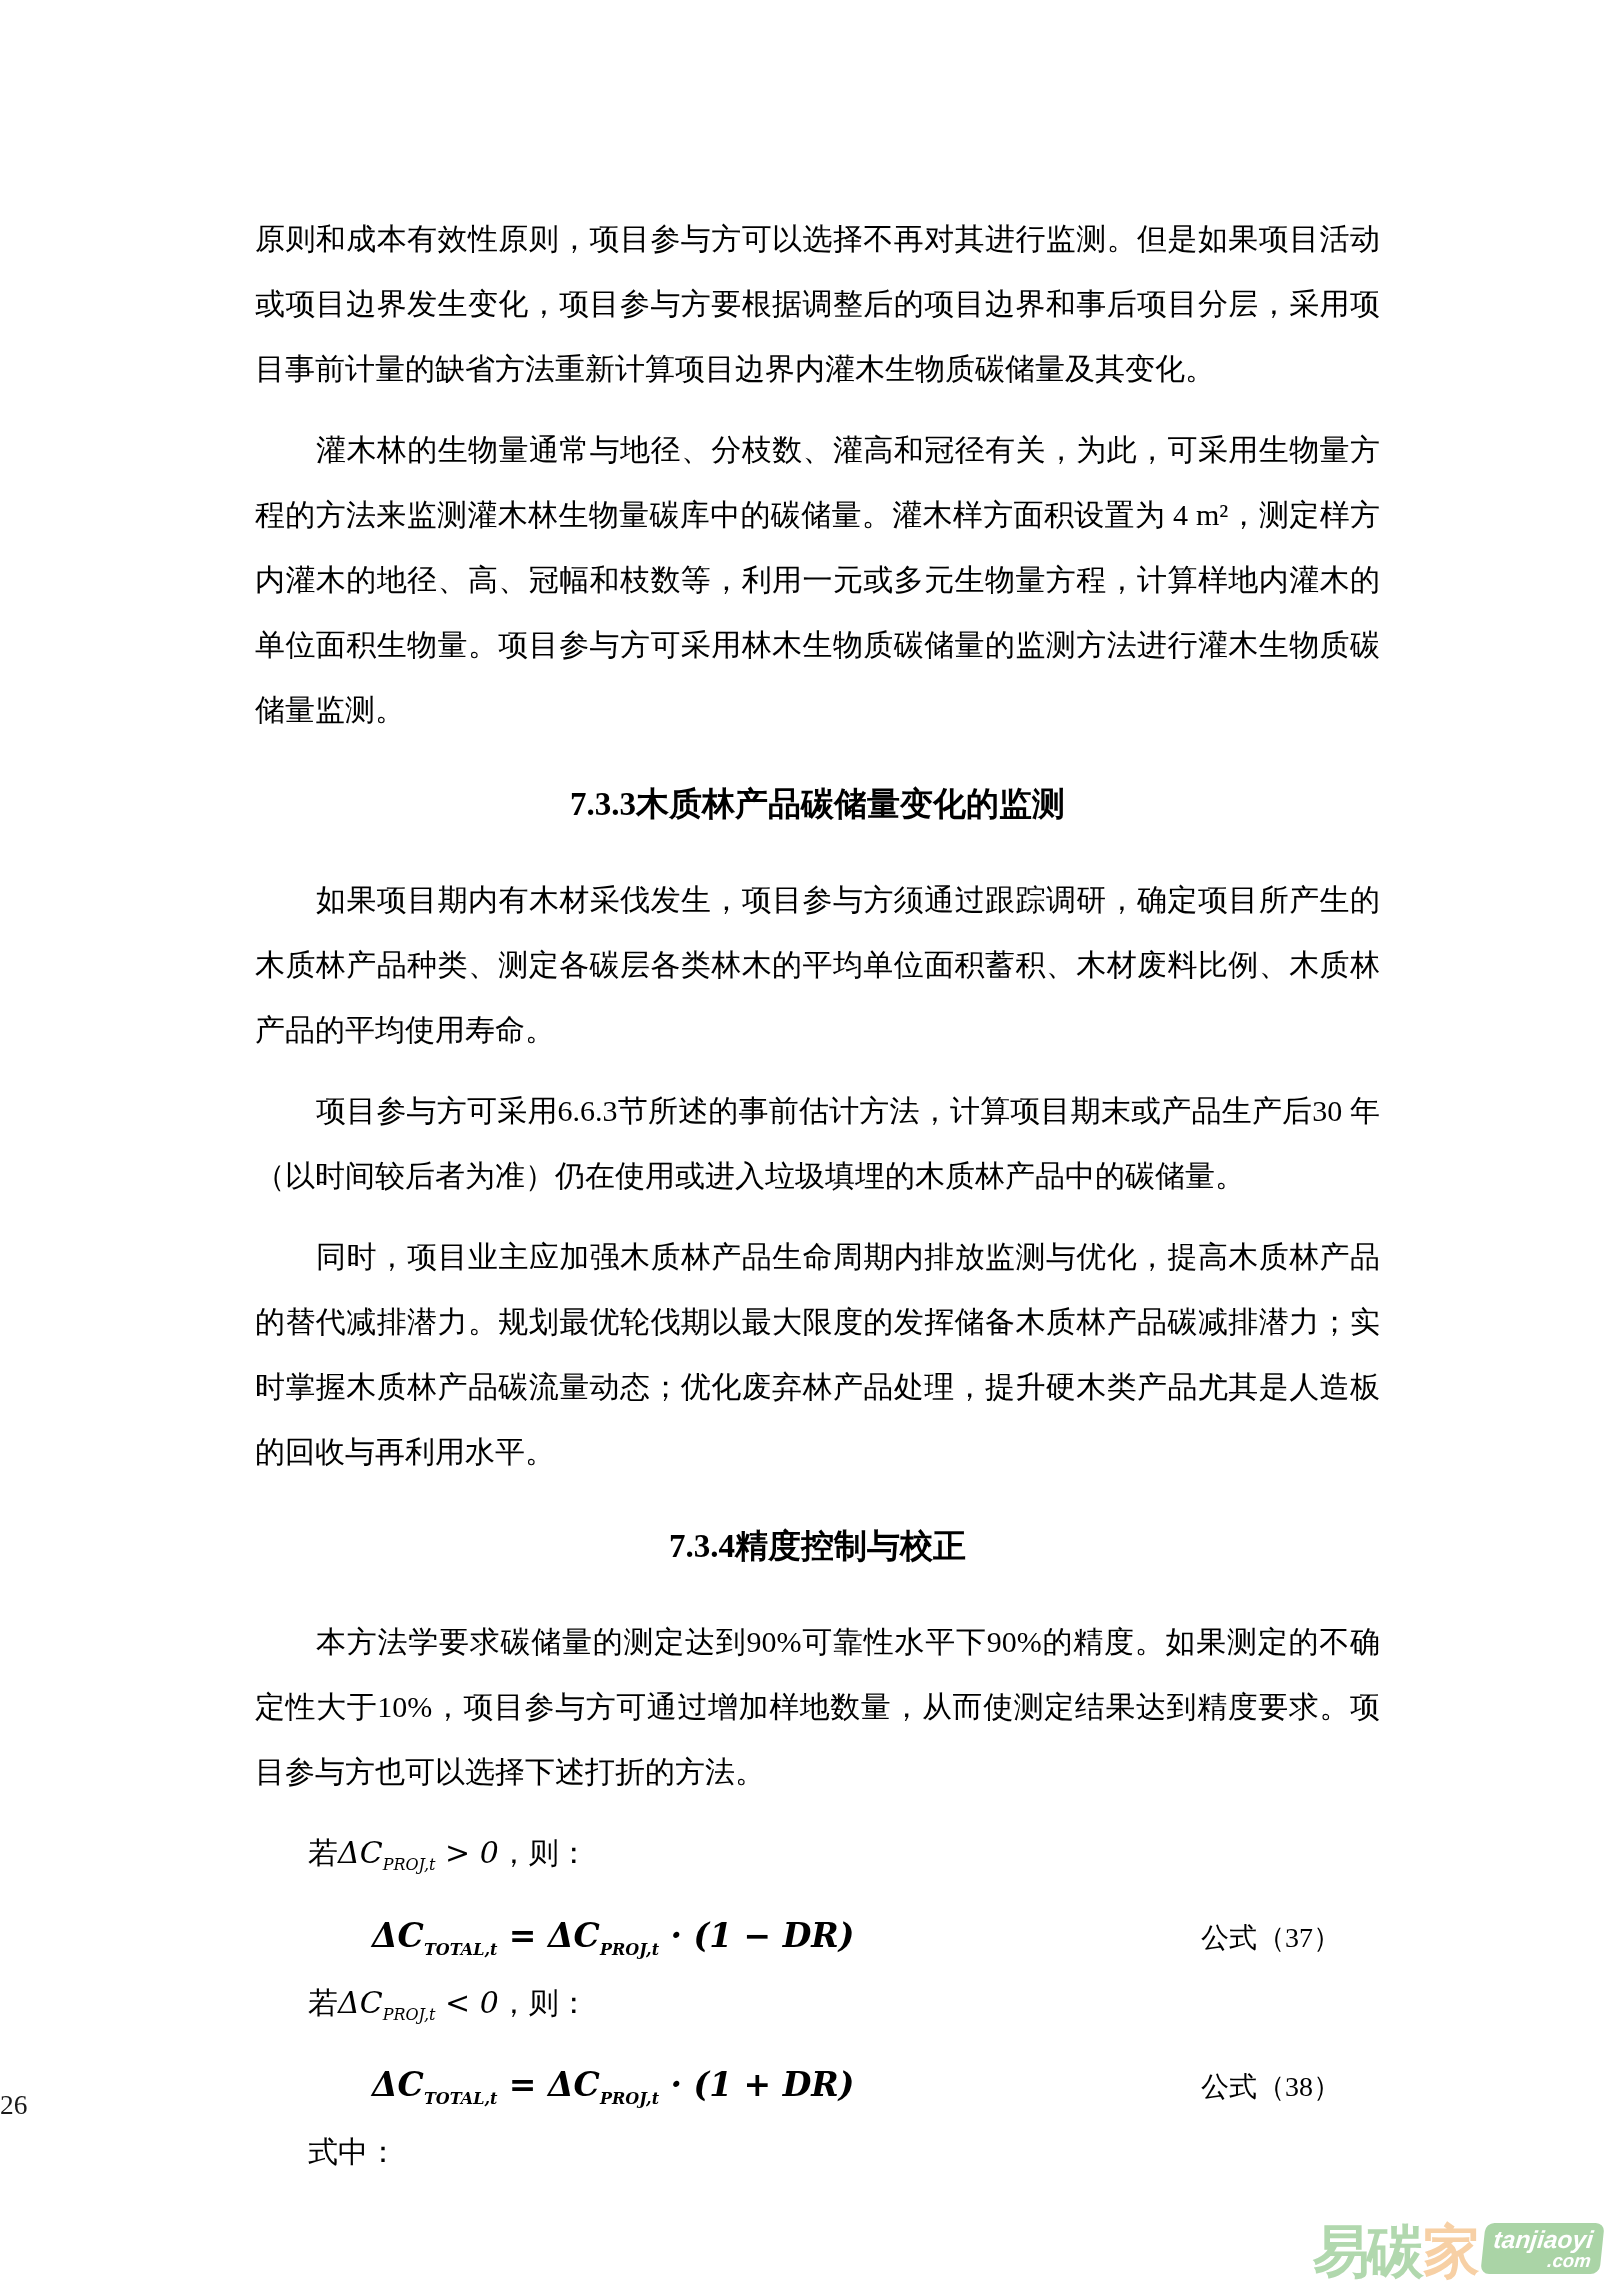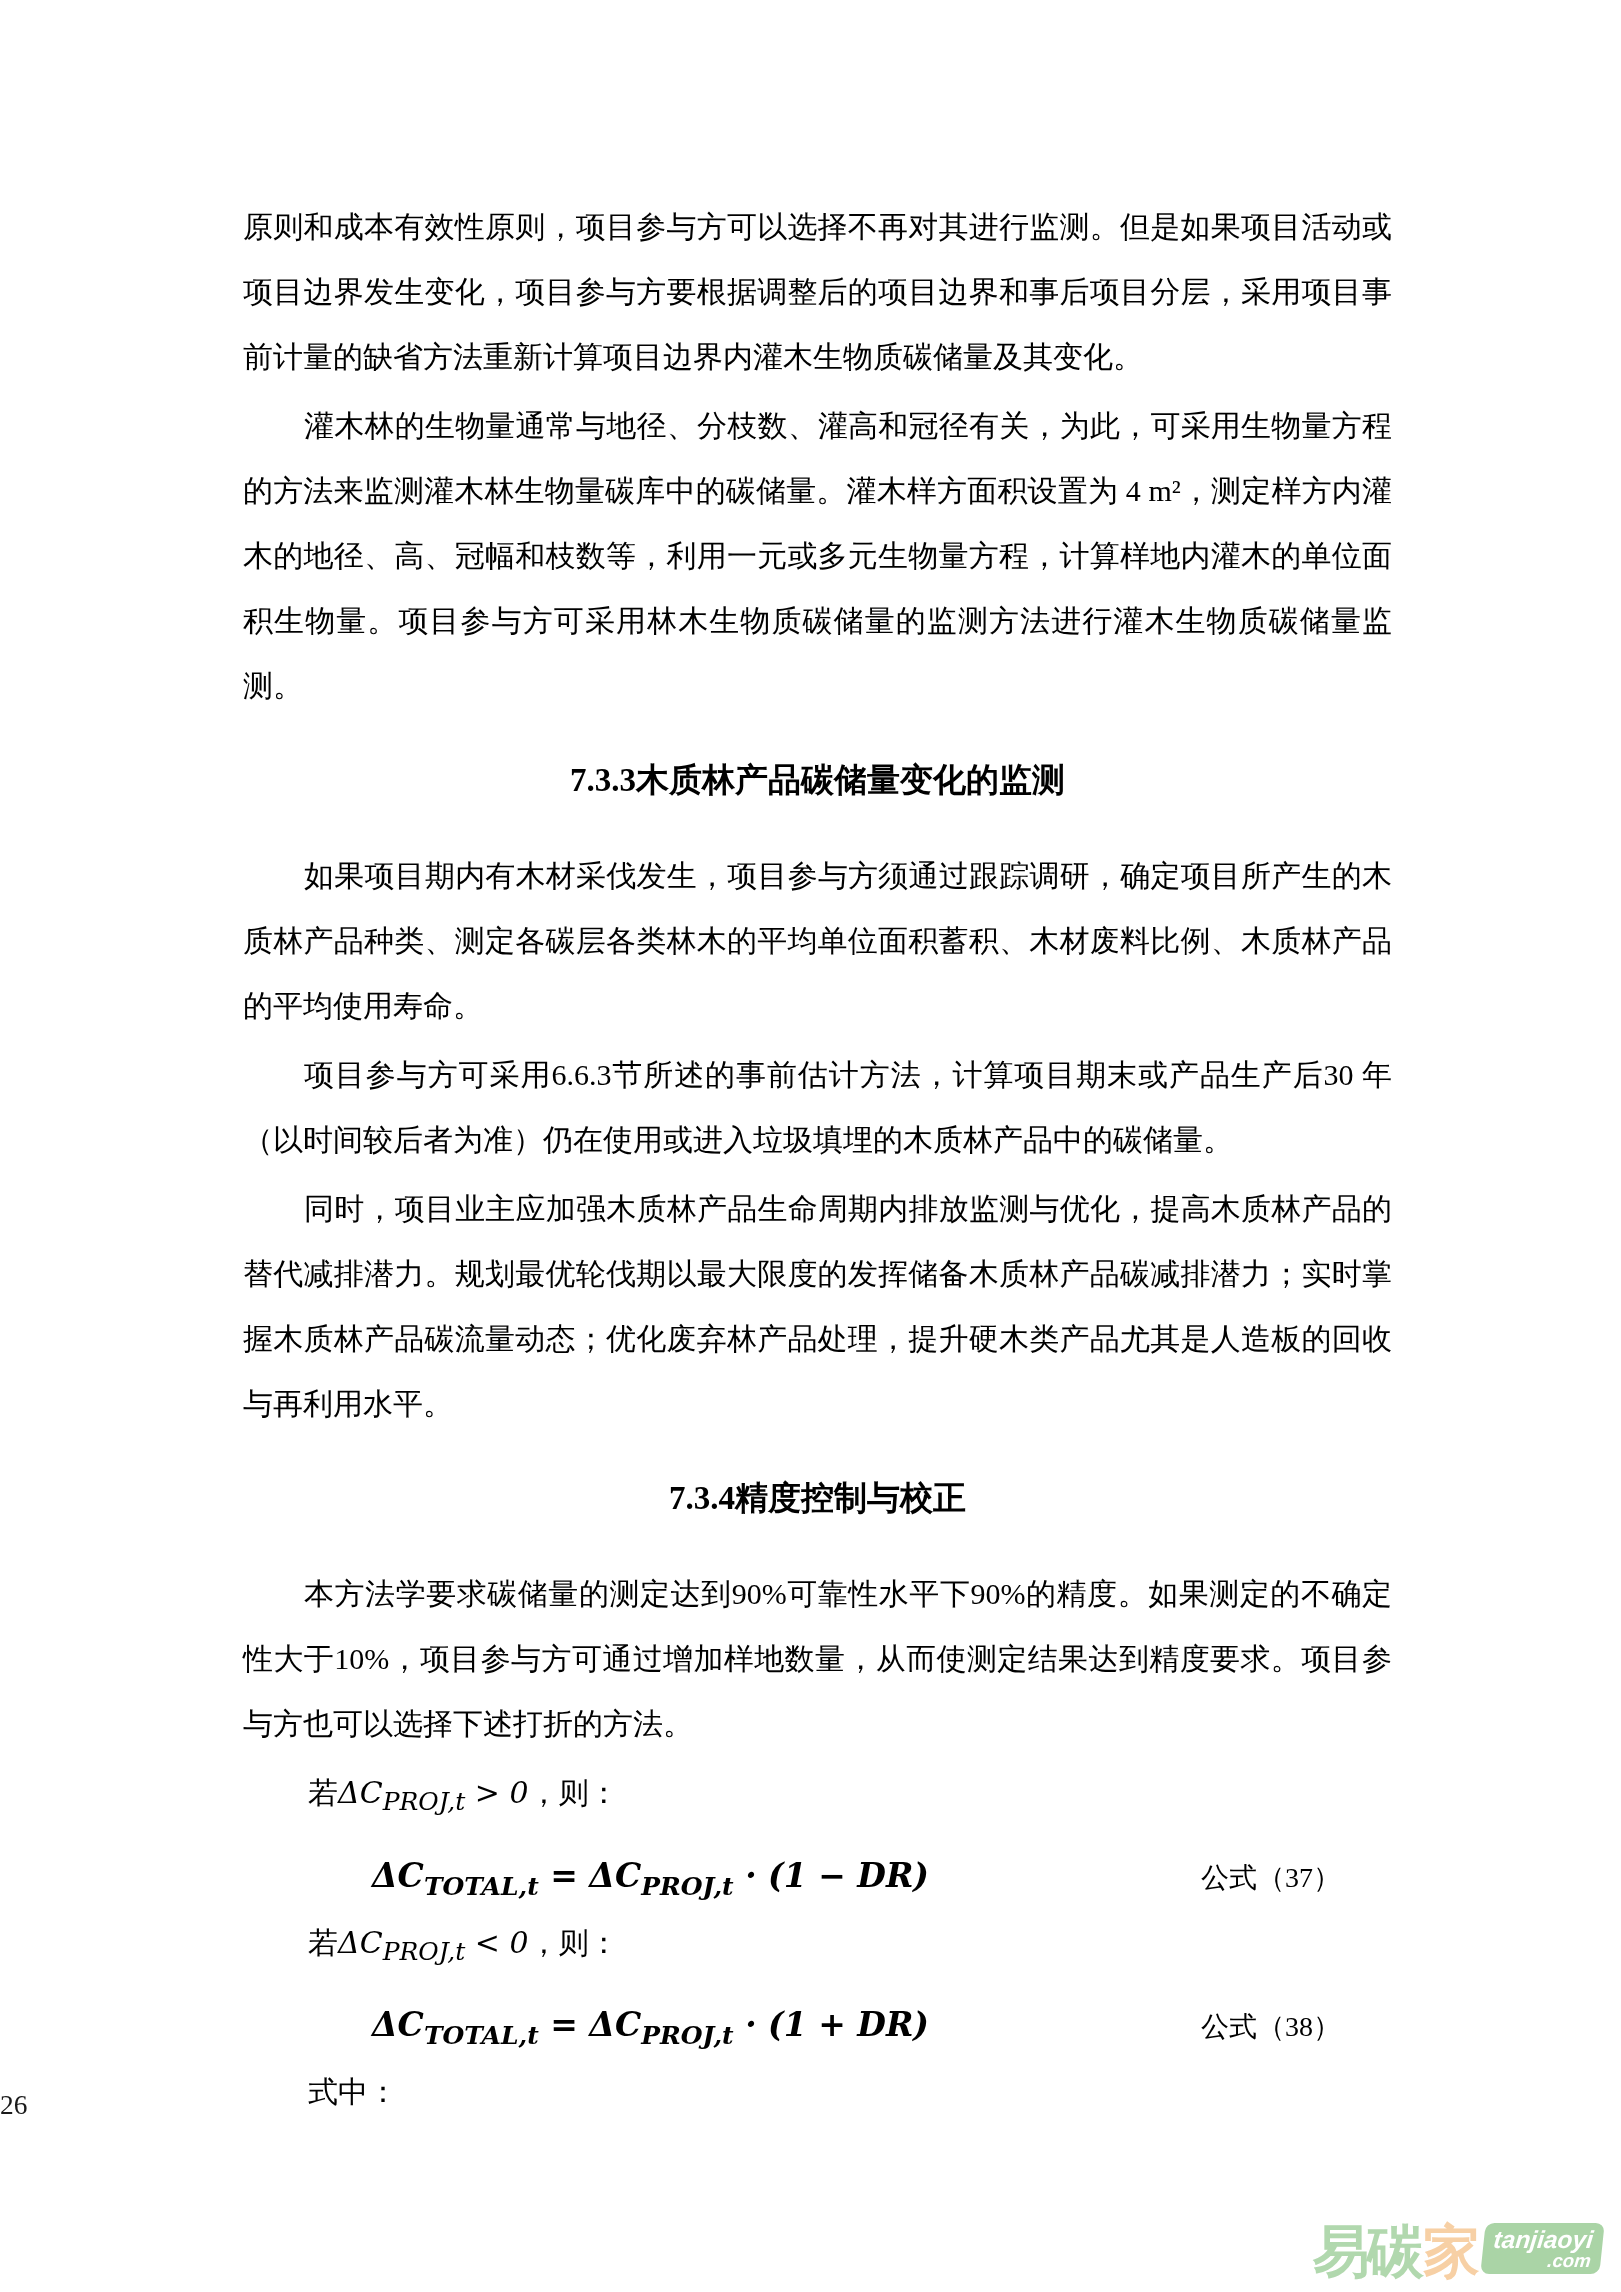--- a/index.html
+++ b/index.html
@@ -18,21 +18,21 @@
   .content {
     position: absolute;
     left: 239px;
     top: 190px;
     width: 1157px;
     font-family: "Liberation Serif", "DejaVu Serif", serif;
     font-size: 30px;
     color: #000;
   }
   p.body {
-    margin: 4px;
+    margin: 16px;
     line-height: 65px;
     text-align: justify;
     text-indent: 61px;
   }
   p.body.no-indent {
     text-indent: 0;
   }
   h2.sec {
     margin: 37px 0;
     font-size: 33px;
@@ -47,21 +47,21 @@
     padding-left: 69px;
     text-indent: 0;
   }
   .math {
     font-family: "DejaVu Serif", serif;
     font-style: italic;
   }
   .math sub, sub.msub {
     font-family: "DejaVu Serif", serif;
     font-style: italic;
-    font-size: 25px;
+    font-size: 16px;
     line-height: 0;
   }
   .formula-row {
     display: flex;
     justify-content: space-between;
     align-items: baseline;
     margin-top: 17.6px;
     line-height: 65px;
     padding-left: 133px;
     padding-right: 55px;

